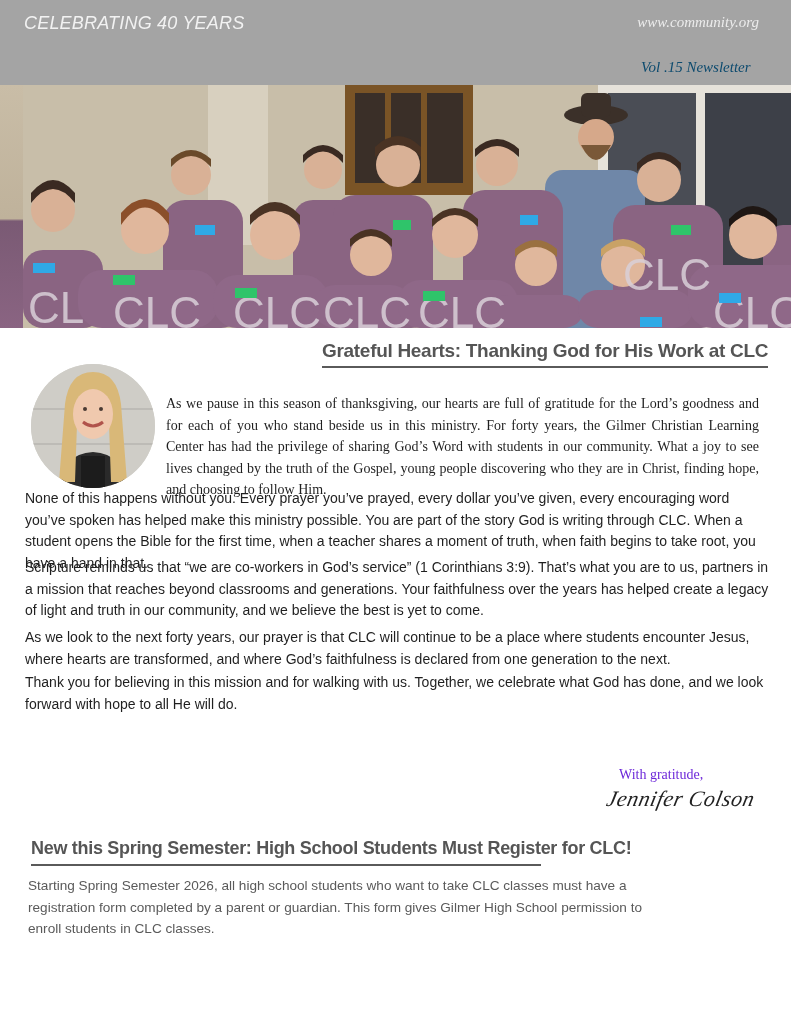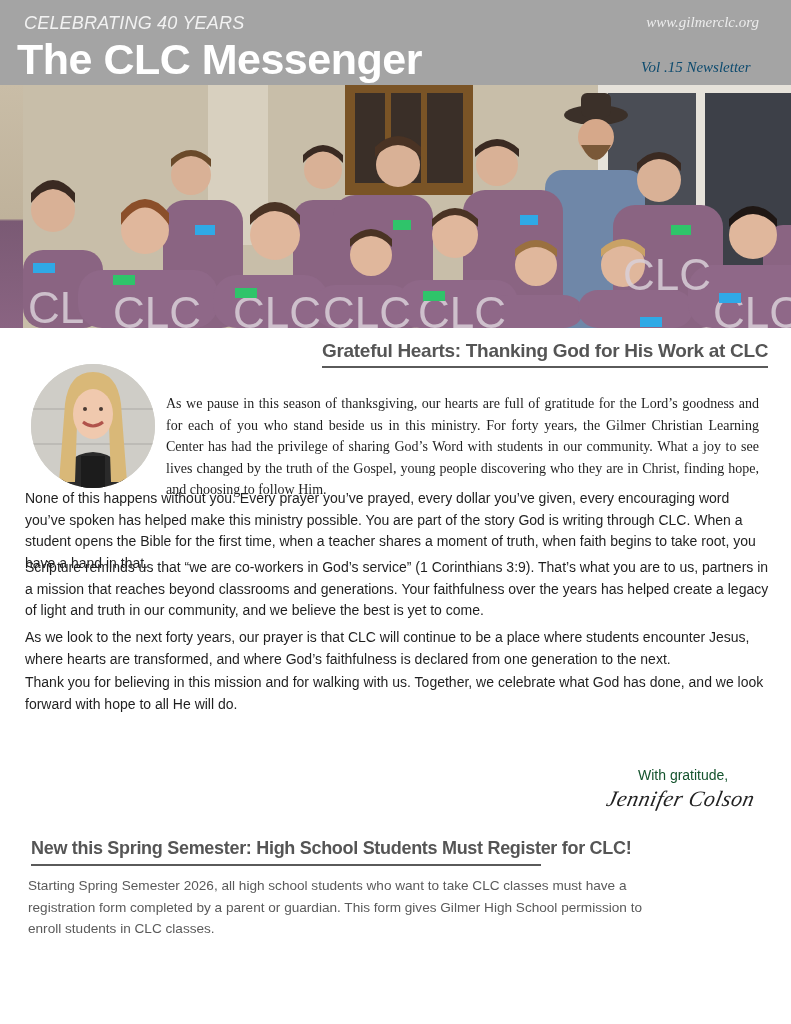--- a/index.html
+++ b/index.html
@@ -24,36 +24,35 @@
   .portrait { position: absolute; left: 31px; top: 364px; width: 124px; height: 124px; border-radius: 50%; overflow: hidden; background: #d7d5d0; }
 
   .p { position: absolute; font-size: 14px; line-height: 21.6px; color: #1f1f1f; font-family: "Liberation Sans", sans-serif; }
   .p-justify { text-align: justify; }
   .p1 { left: 166px; top: 393px; width: 593px; font-family: Liberation Serif, serif; }
   .p2 { left: 25px; top: 488px; width: 745px; }
   .p3 { left: 25px; top: 557px; width: 745px; }
   .p4 { left: 25px; top: 627px; width: 745px; }
   .p5 { left: 25px; top: 672px; width: 745px; }
 
-  .closing { position: absolute; left: 638px; top: 767px; font-size: 14px; color: #14532d; }
+  .closing { position: absolute; left: 619px; top: 767px; font-size: 14px; color: #6d28d9; font-family: Liberation Serif, serif; }
   .signature { position: absolute; left: 607px; top: 786px; font-size: 22px; font-style: italic; font-family: "Liberation Serif", serif; color: #222; letter-spacing: 0.5px; transform: skewX(-12deg); }
 
   .sec2-title { left: 31px; top: 838px; font-size: 18px; white-space: nowrap; }
   .sec2-rule { position: absolute; left: 31px; top: 864px; width: 510px; height: 2px; background: #5a5a5a; }
 
   .p6 { position: absolute; left: 28px; top: 875px; width: 640px; font-size: 13.6px; line-height: 21.6px; color: #5a5a5a; }
   .p6 .link { text-decoration: underline; color: #5a5a5a; }
 </style>
 </head>
 <body>
 
 <header class="masthead">
   <div class="tagline">CELEBRATING 40 YEARS</div>
-  <h1 class="title">The CLC Messenger</h1>
-  <div class="url">www.gilmerclc.org</div>
+  <div class="url">www.community.org</div>
   <div class="vol">Vol .15 Newsletter</div>
 </header>
 
 <div class="hero" title="Group photo of students in purple CLC Volunteer t-shirts with a man in a cowboy hat">
   <svg width="791" height="243" viewBox="0 0 791 243">
 
     <rect x="0" y="0" width="791" height="243" fill="#c8bea9"></rect>
     <rect x="185" y="0" width="60" height="160" fill="#d8d0bf"></rect>
 
     <rect x="322" y="0" width="128" height="110" fill="#7a5426"></rect>

